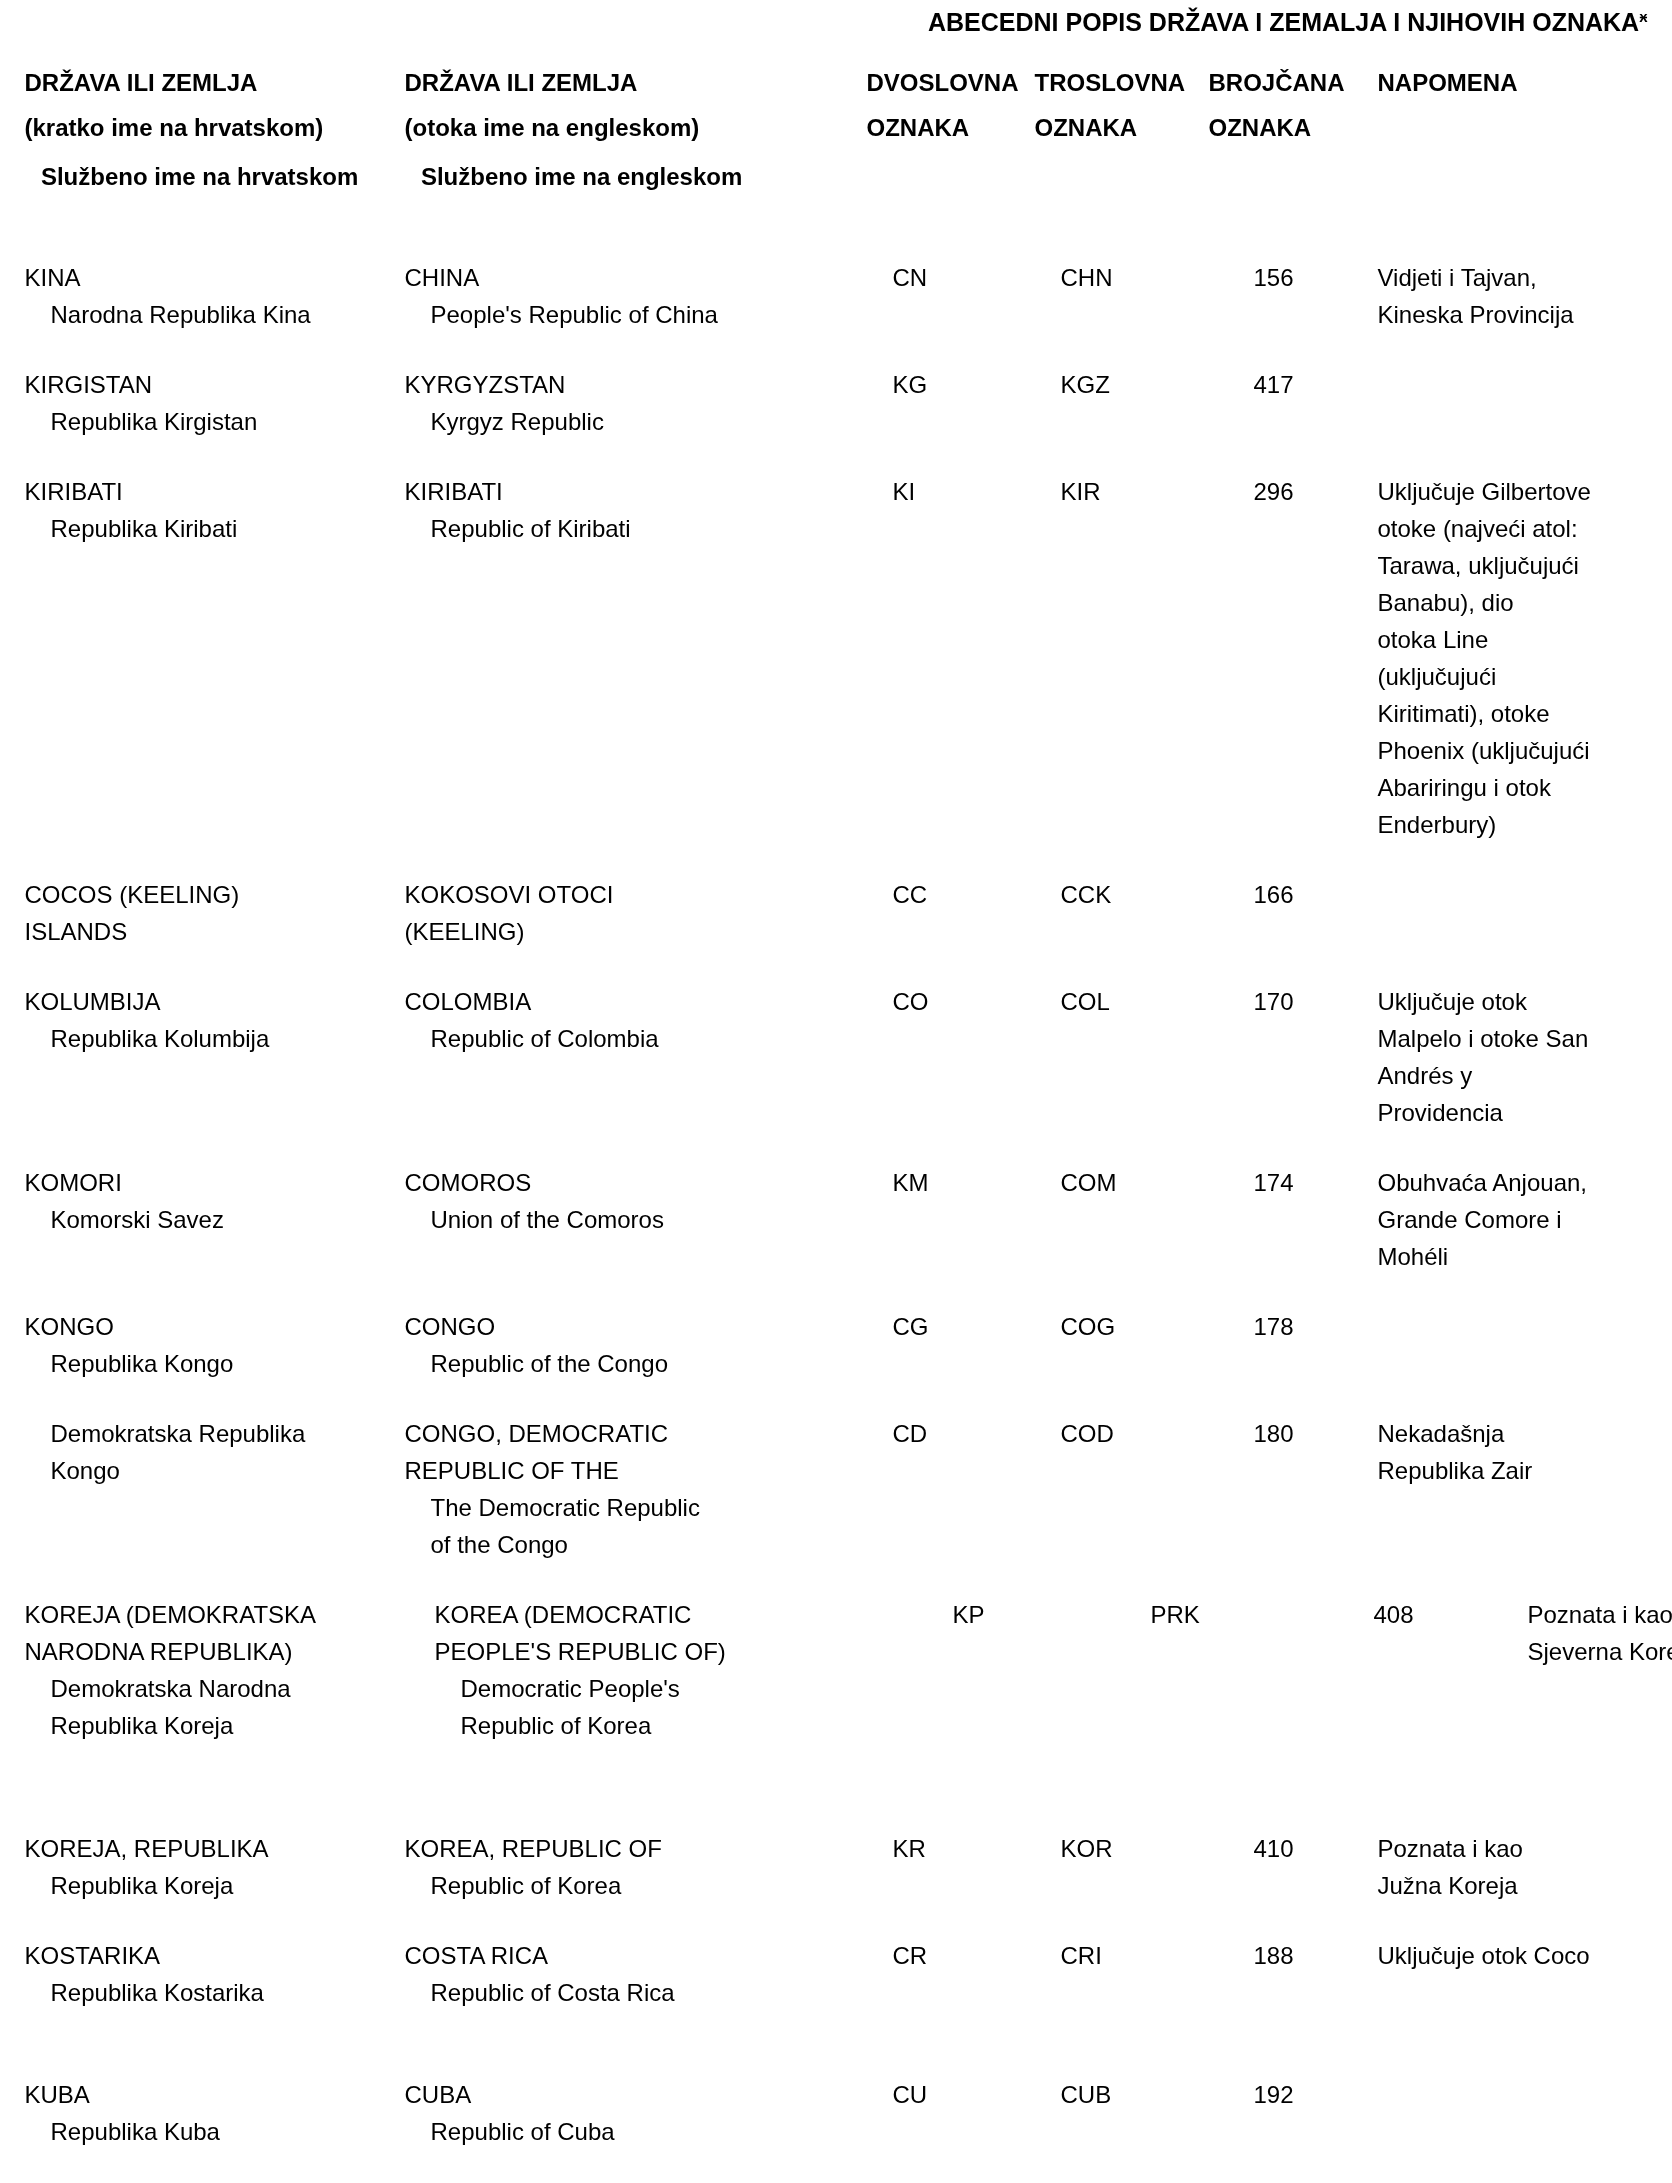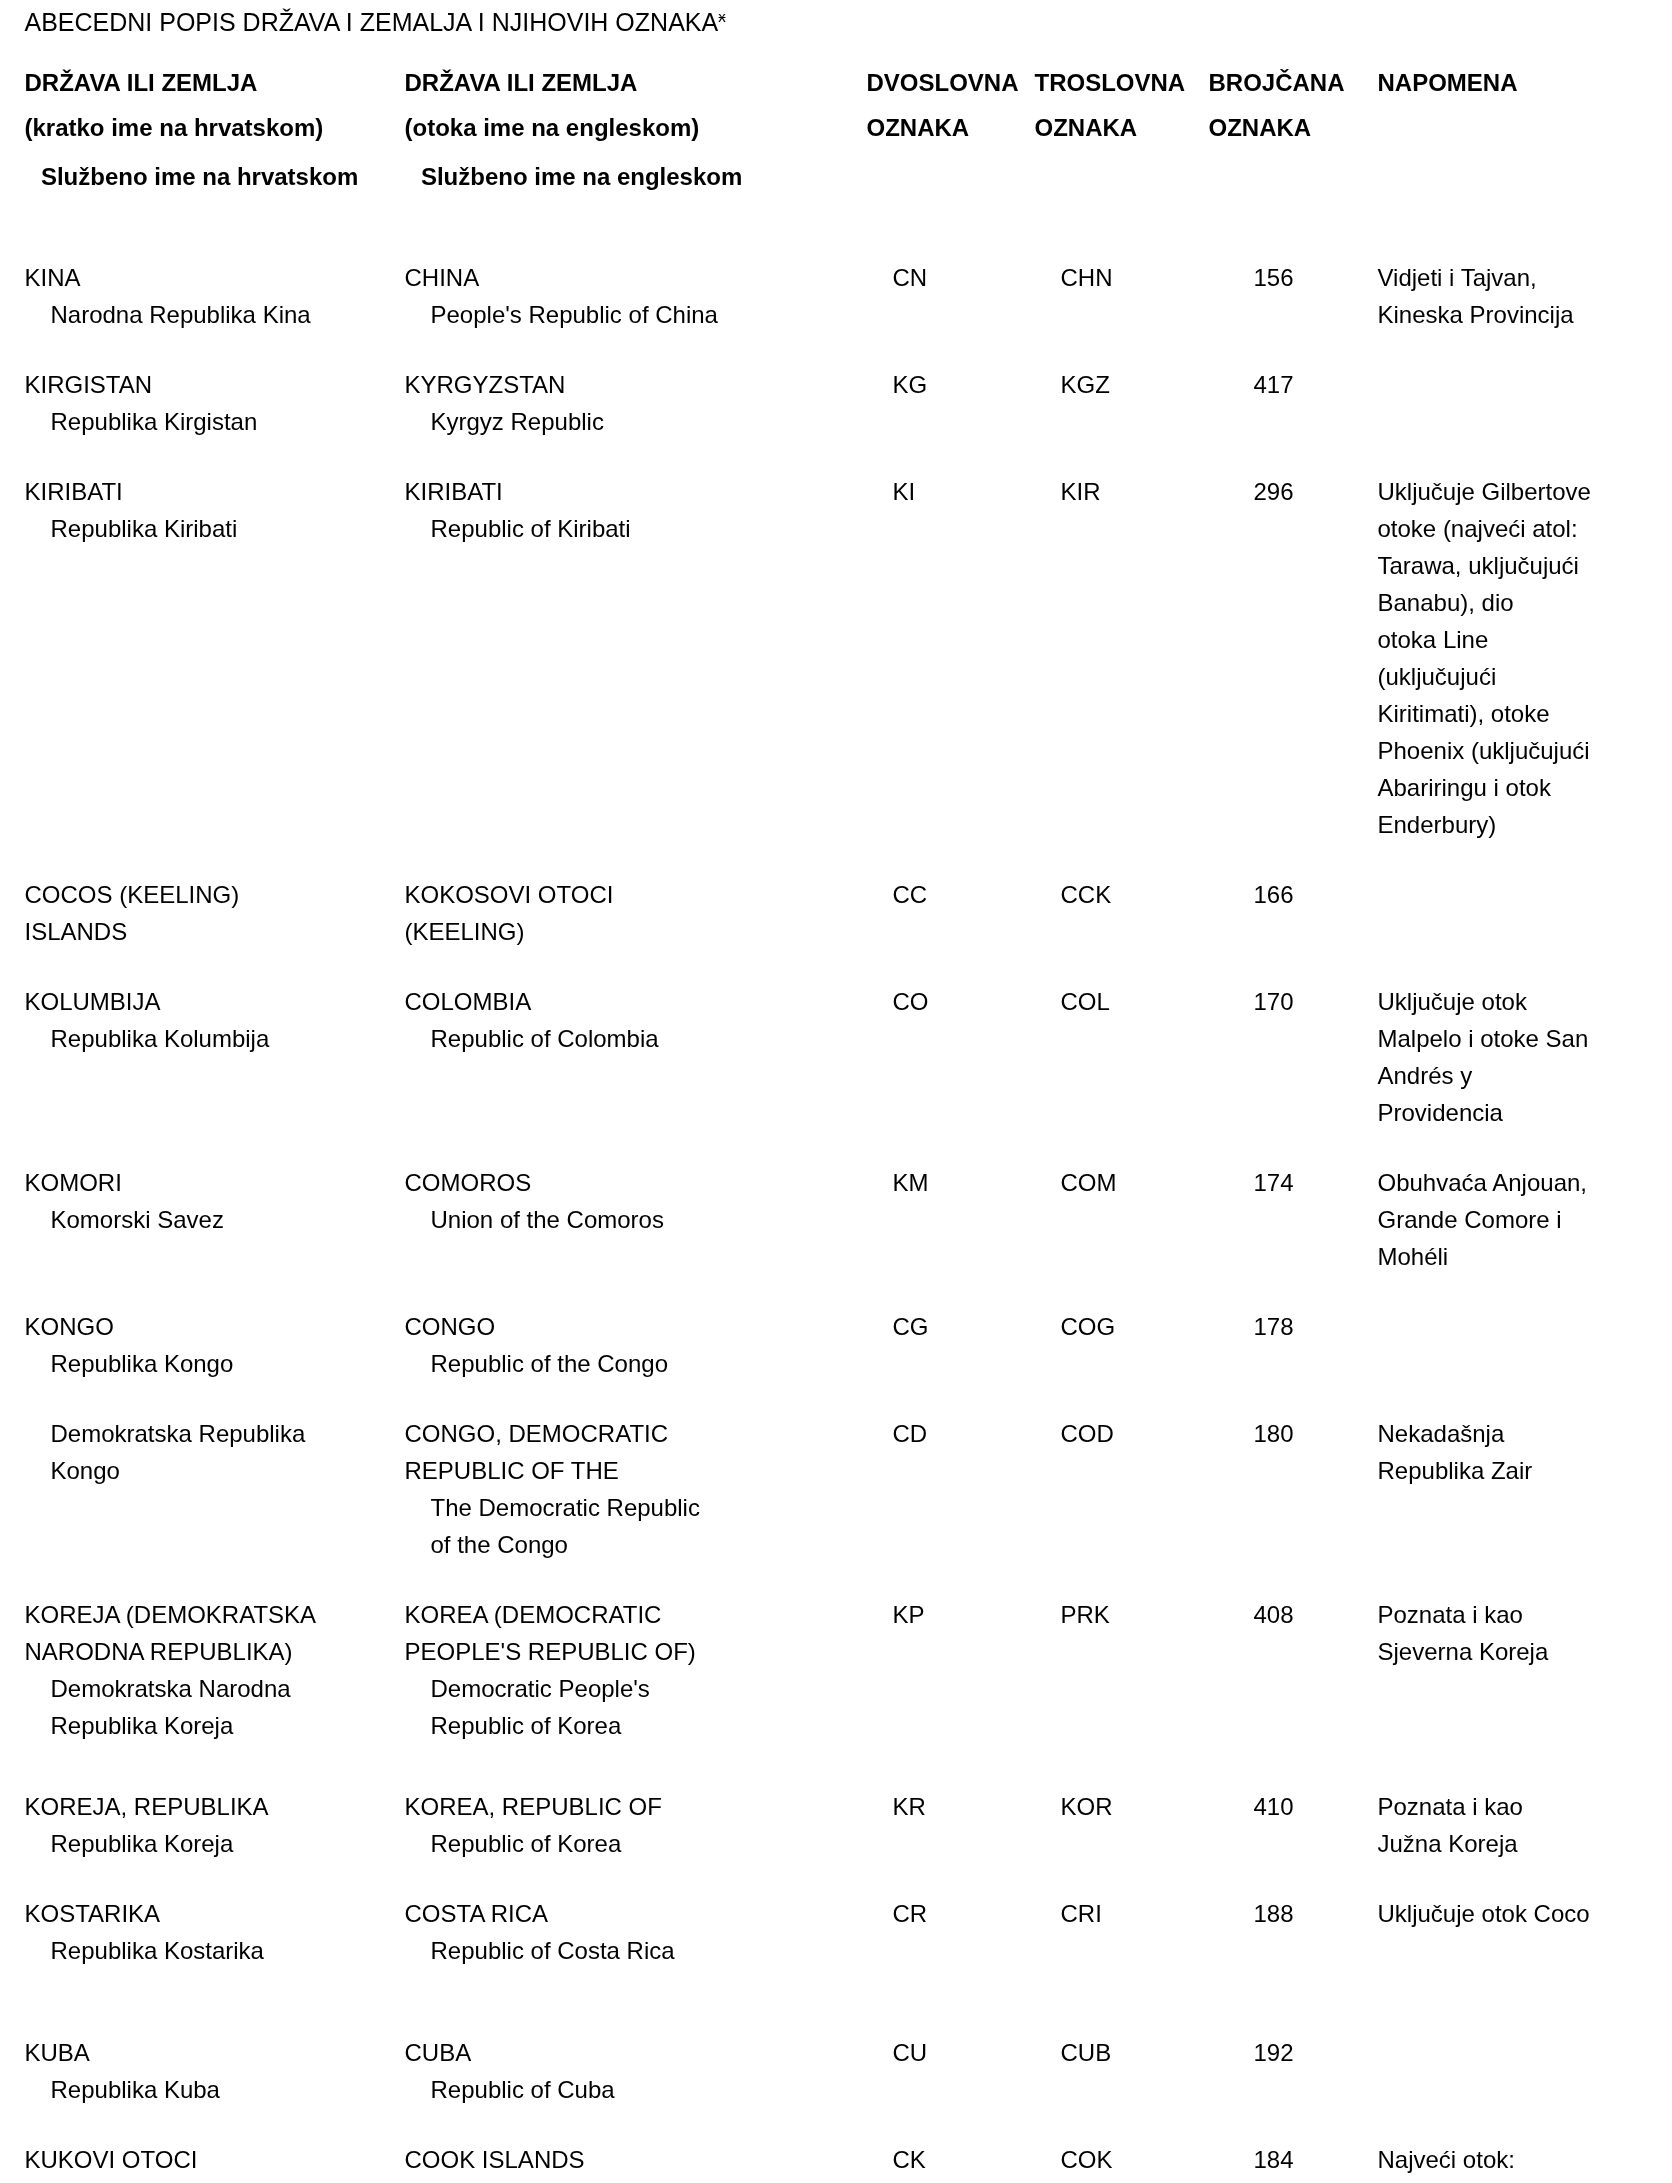--- a/index.html
+++ b/index.html
@@ -8,22 +8,22 @@
     min-height: 2183px;
     background: #ffffff;
     color: #000000;
     font-family: "Liberation Sans", "DejaVu Sans", sans-serif;
     font-size: 24px;
     line-height: 37px;
   }
   .page { padding: 6.5px 24.5px 33px 24.5px; }
 
   .title {
-    text-align: left;
-    font-weight: normal;
+    text-align: right;
+    font-weight: bold;
     font-size: 25px;
     line-height: 31px;
     margin: 0 0 26px 0;
   }
   .title sup {
     font-size: 60%;
     vertical-align: super;
     line-height: 0;
   }
 
@@ -31,21 +31,21 @@
     display: grid;
     grid-template-columns: 380px 462px 168px 174px 169px 269px;
     align-items: start;
   }
 
   .header { font-weight: bold; margin-bottom: 64px; }
   .header .line2 { margin-top: 8.2px; }
   .header .line3 { margin-top: 12.3px; padding-left: 16.4px; }
 
   .row { margin-bottom: 33px; }
-  #rows .row:nth-child(9)  { margin-bottom: 44px; }
+  #rows .row:nth-child(9)  { margin-bottom: 86px; gap: 30px; }
   #rows .row:nth-child(11) { margin-bottom: 65px; }
 
   .nm   { white-space: pre-line; }
   .off  { white-space: pre-line; padding-left: 26px; }
   .code { padding-left: 26px; }
   .num  { padding-left: 45px; }
   .note { white-space: pre-line; }
   .cell { min-height: 0.8px; }
 </style>
 </head>

